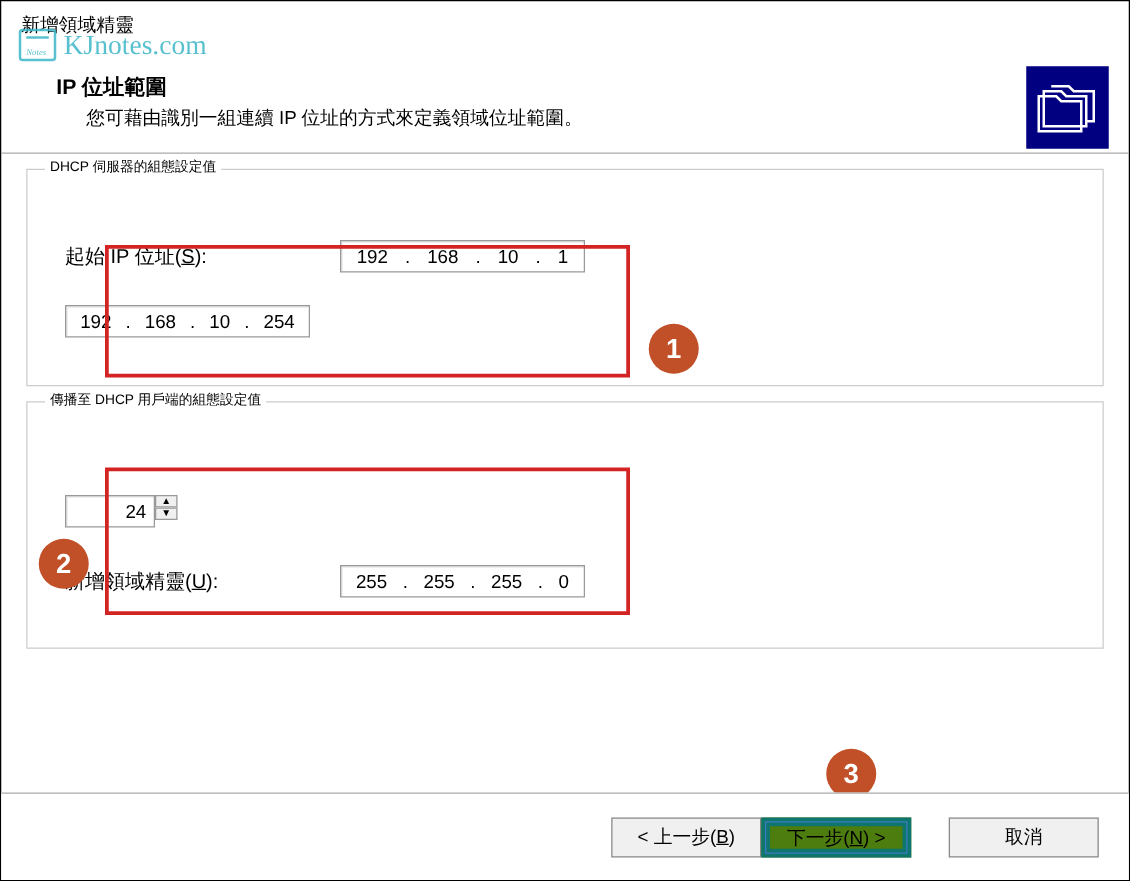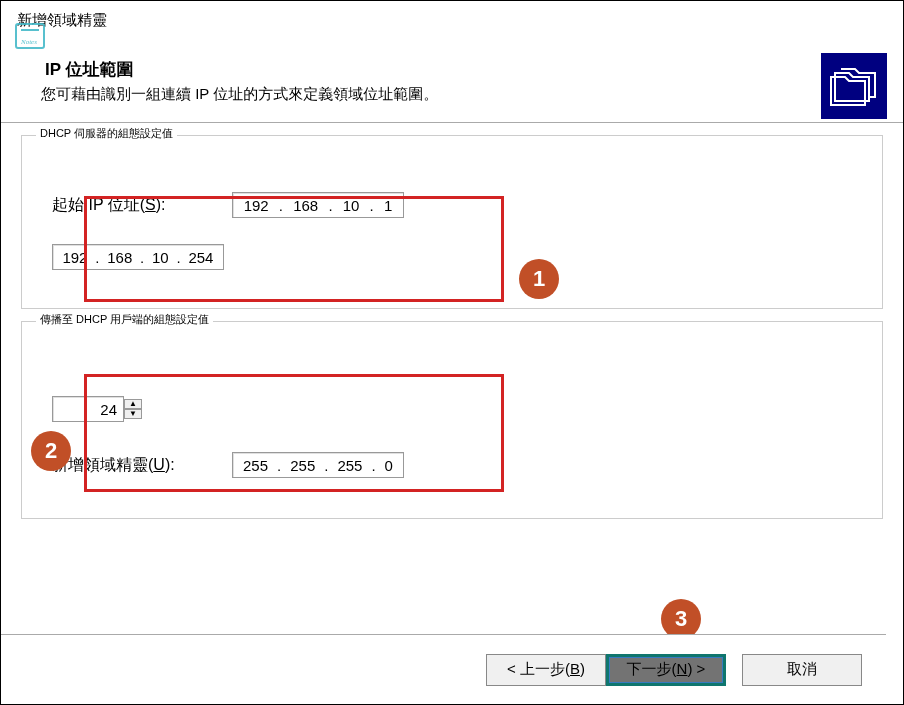--- a/index.html
+++ b/index.html
@@ -59,21 +59,21 @@
     font-size: 7px;
     font-style: italic;
   }
   .section-title {
     margin-left: 28px;
     font-weight: bold;
     font-size: 17px;
     margin-top: 28px;
   }
   .section-desc {
-    margin-left: 24px;
+    margin-left: 52px;
     font-size: 15px;
     margin-top: 4px;
   }
   .wizard-icon {
     position: absolute;
     top: 52px;
     right: 16px;
     width: 66px;
     height: 66px;
     background: #000080;
@@ -104,43 +104,44 @@
     font-size: 11px;
   }
   .gb-intro {
     margin-bottom: 0;
     margin-left: 4px;
   }
   .row {
     display: flex;
     align-items: center;
     margin: 0 0 0 10px;
+    gap: 40px;
   }
   .row-label {
     width: 180px;
     font-size: 16px;
   }
   .underline-char { text-decoration: underline; }
   .ip-box {
-    width: 172px;
+    width: 196px;
     height: 26px;
     border: 1px solid #999;
     background: #fff;
     display: flex;
     align-items: center;
     justify-content: space-around;
     box-shadow: inset 1px 1px 0 #e0e0e0;
     font-size: 15px;
     padding: 0 6px;
   }
   .ip-box span { display: inline-block; text-align: right; }
   .ip-box .dot { width: 6px; text-align: center; }
   .spin-wrap {
     display: flex;
-    align-items: center;
+    align-items: flex-start;
   }
   .spin-input {
     width: 72px;
     height: 26px;
     border: 1px solid #999;
     text-align: right;
     padding-right: 6px;
     font-size: 15px;
     box-shadow: inset 1px 1px 0 #e0e0e0;
     font-family: inherit;
@@ -174,58 +175,59 @@
     color: #fff;
     font-weight: bold;
     font-size: 22px;
     display: flex;
     align-items: center;
     justify-content: center;
     pointer-events: none;
   }
   .footer {
     position: absolute;
-    left: 0; right: 17px; bottom: 0;
+    left: 0; right: 0; bottom: 0;
     border-top: 1px solid #aaa;
     height: 70px;
     display: flex;
     align-items: center;
     justify-content: flex-end;
     gap: 0;
     padding-right: 24px;
     background: #fff;
   }
   .wiz-btn {
     height: 32px;
     min-width: 120px;
     border: 1px solid #888;
     background: #f0f0f0;
     font-size: 15px;
     font-family: inherit;
     cursor: pointer;
     padding: 0 12px;
   }
   .wiz-btn.next {
-    border: 4px solid #0f766e;
+    border: 7px solid #0f766e;
     outline: 1px solid #3a7ac0;
     outline-offset: -4px;
-    background: #737373;
-  }
-  .wiz-btn.cancel { margin-left: 16px; }
+    background: #4d7c0f;
+  }
+  .wiz-btn.cancel { margin-left: 30px; }
 </style>
 </head>
 <body>
 
 <div class="window">
 
   <div class="header">
     <div class="title-bar">新增領域精靈</div>
 
     <div class="watermark">
       <div class="wm-icon"></div>
+      <span>KJnotes.com</span>
     </div>
 
     <div class="section-title">IP 位址範圍</div>
     <div class="section-desc">您可藉由識別一組連續 IP 位址的方式來定義領域位址範圍。</div>
 
     <div class="wizard-icon">
       <svg viewBox="0 0 50 50">
         <g fill="none" stroke="#fff" stroke-width="2">
           <path d="M6 12 L20 12 L24 16 L40 16 L40 40 L6 40 Z"></path>
           <path d="M12 8 L26 8 L30 12 L46 12 L46 36 L40 36"></path>

